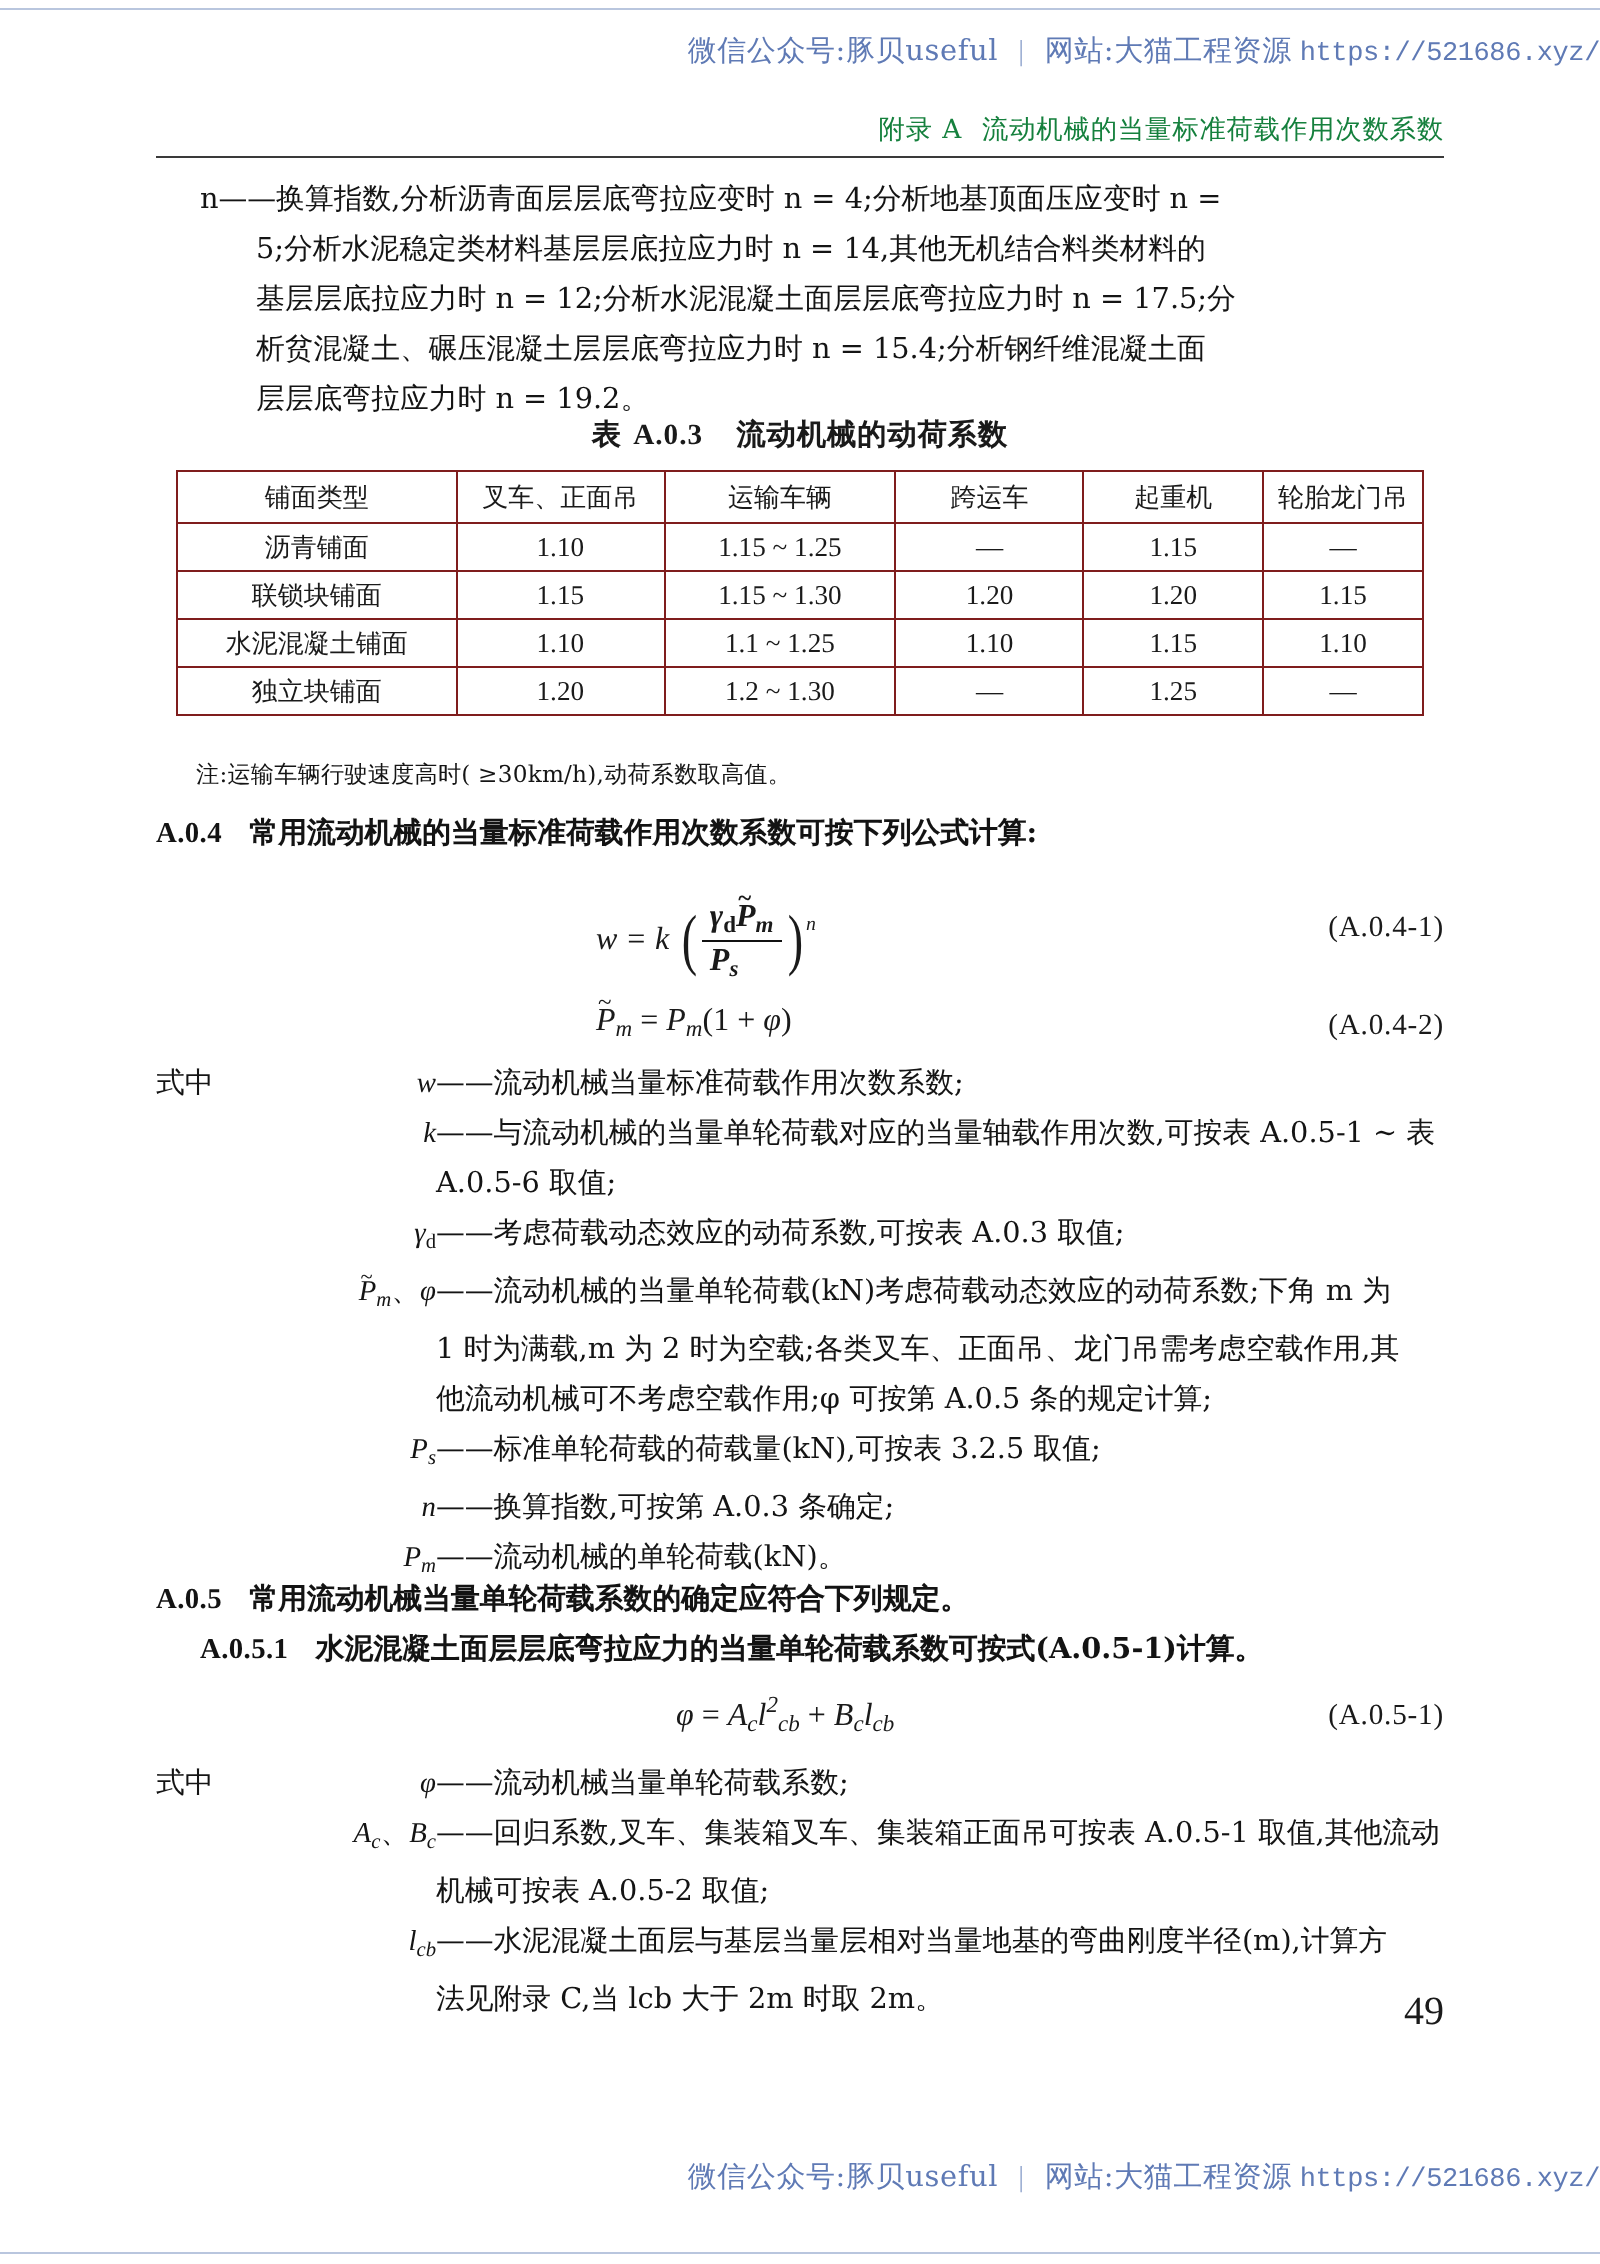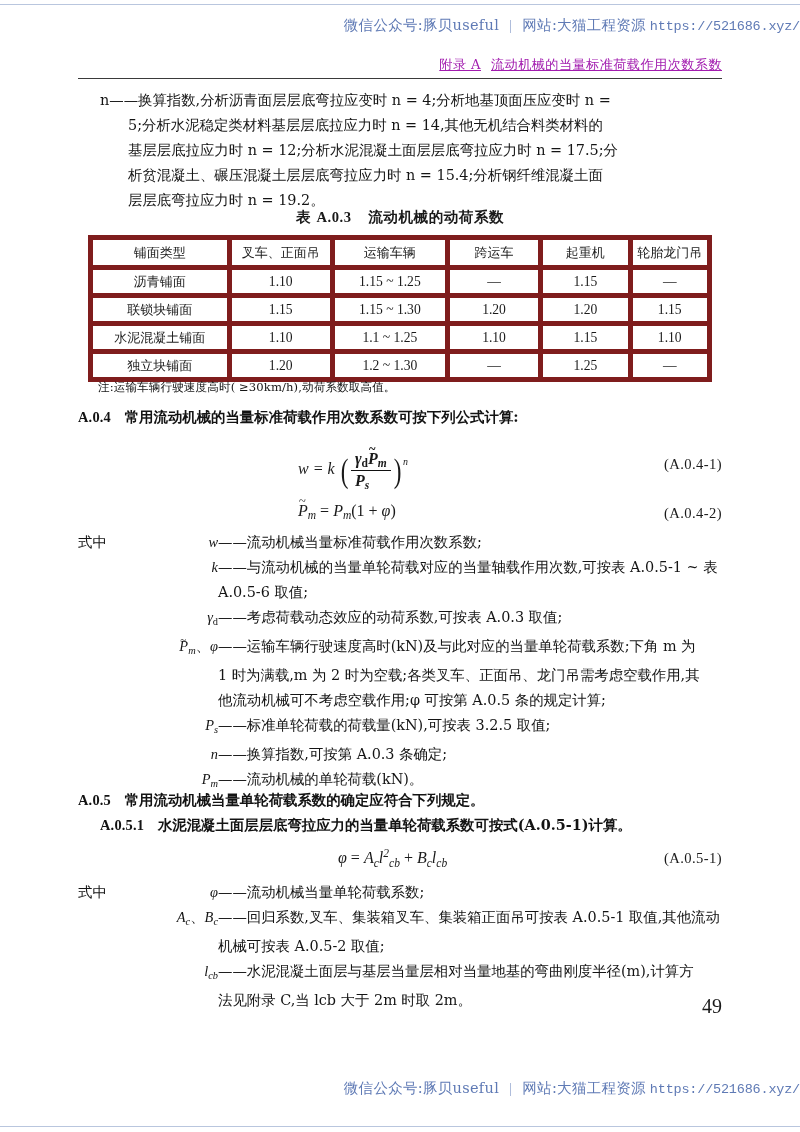--- a/index.html
+++ b/index.html
@@ -60,23 +60,22 @@
   }
 
   .running-head {
     position: absolute;
     left: 78px;
     top: 56px;
     width: 644px;
     text-align: right;
     font-size: 13.2px;
     font-family: "DejaVu Serif", serif;
-    color: #a21caf;
+    color: #15803d;
     letter-spacing: .4px;
-    text-decoration: underline;
   }
   .running-head .rh-label { margin-right: 10px; }
   .head-rule {
     position: absolute;
     left: 78px;
     top: 78px;
     width: 644px;
     height: 1px;
     background: #3a3a3a;
   }
@@ -119,21 +118,21 @@
   table.dyn {
     position: absolute;
     left: 88px;
     top: 235px;
     width: 624px;
     border-collapse: collapse;
     font-size: 13px;
     font-family: "DejaVu Serif", serif;
   }
   table.dyn td, table.dyn th {
-    border: 5px solid #7f1d1d;
+    border: 1px solid #7f1d1d;
     text-align: center;
     height: 23px;
     padding: 0 2px;
     font-weight: normal;
   }
   table.dyn tr.head td {
     font-size: 13px;
     height: 25px;
   }
   table.dyn td.num {
@@ -391,21 +390,21 @@
       <span class="shizhong">式中</span><span class="sym">w</span><span>——流动机械当量标准荷载作用次数系数;</span>
     </span>
     <span class="def-line">
       <span class="shizhong"></span><span class="sym">k</span><span>——与流动机械的当量单轮荷载对应的当量轴载作用次数,可按表 A.0.5-1 ~ 表</span>
       <span class="def-cont">A.0.5-6 取值;</span>
     </span>
     <span class="def-line">
       <span class="shizhong"></span><span class="sym"><span class="it">γ</span><span class="subn">d</span></span><span>——考虑荷载动态效应的动荷系数,可按表 A.0.3 取值;</span>
     </span>
     <span class="def-line">
-      <span class="shizhong"></span><span class="sym"><span class="tilde-wrap"><span class="tl">~</span><span class="it">P</span></span><span class="sub">m</span><span style="font-style:normal;">、</span><span class="it">φ</span></span><span>——运输车辆行驶速度高时(kN)及与此对应的当量单轮荷载系数;下角 m 为</span>
+      <span class="shizhong"></span><span class="sym"><span class="tilde-wrap"><span class="tl">~</span><span class="it">P</span></span><span class="sub">m</span><span style="font-style:normal;">、</span><span class="it">φ</span></span><span>——流动机械的当量单轮荷载(kN)考虑荷载动态效应的动荷系数;下角 m 为</span>
       <span class="def-cont">1 时为满载,m 为 2 时为空载;各类叉车、正面吊、龙门吊需考虑空载作用,其</span>
       <span class="def-cont">他流动机械可不考虑空载作用;φ 可按第 A.0.5 条的规定计算;</span>
     </span>
     <span class="def-line">
       <span class="shizhong"></span><span class="sym"><span class="it">P</span><span class="sub">s</span></span><span>——标准单轮荷载的荷载量(kN),可按表 3.2.5 取值;</span>
     </span>
     <span class="def-line">
       <span class="shizhong"></span><span class="sym">n</span><span>——换算指数,可按第 A.0.3 条确定;</span>
     </span>
     <span class="def-line">

